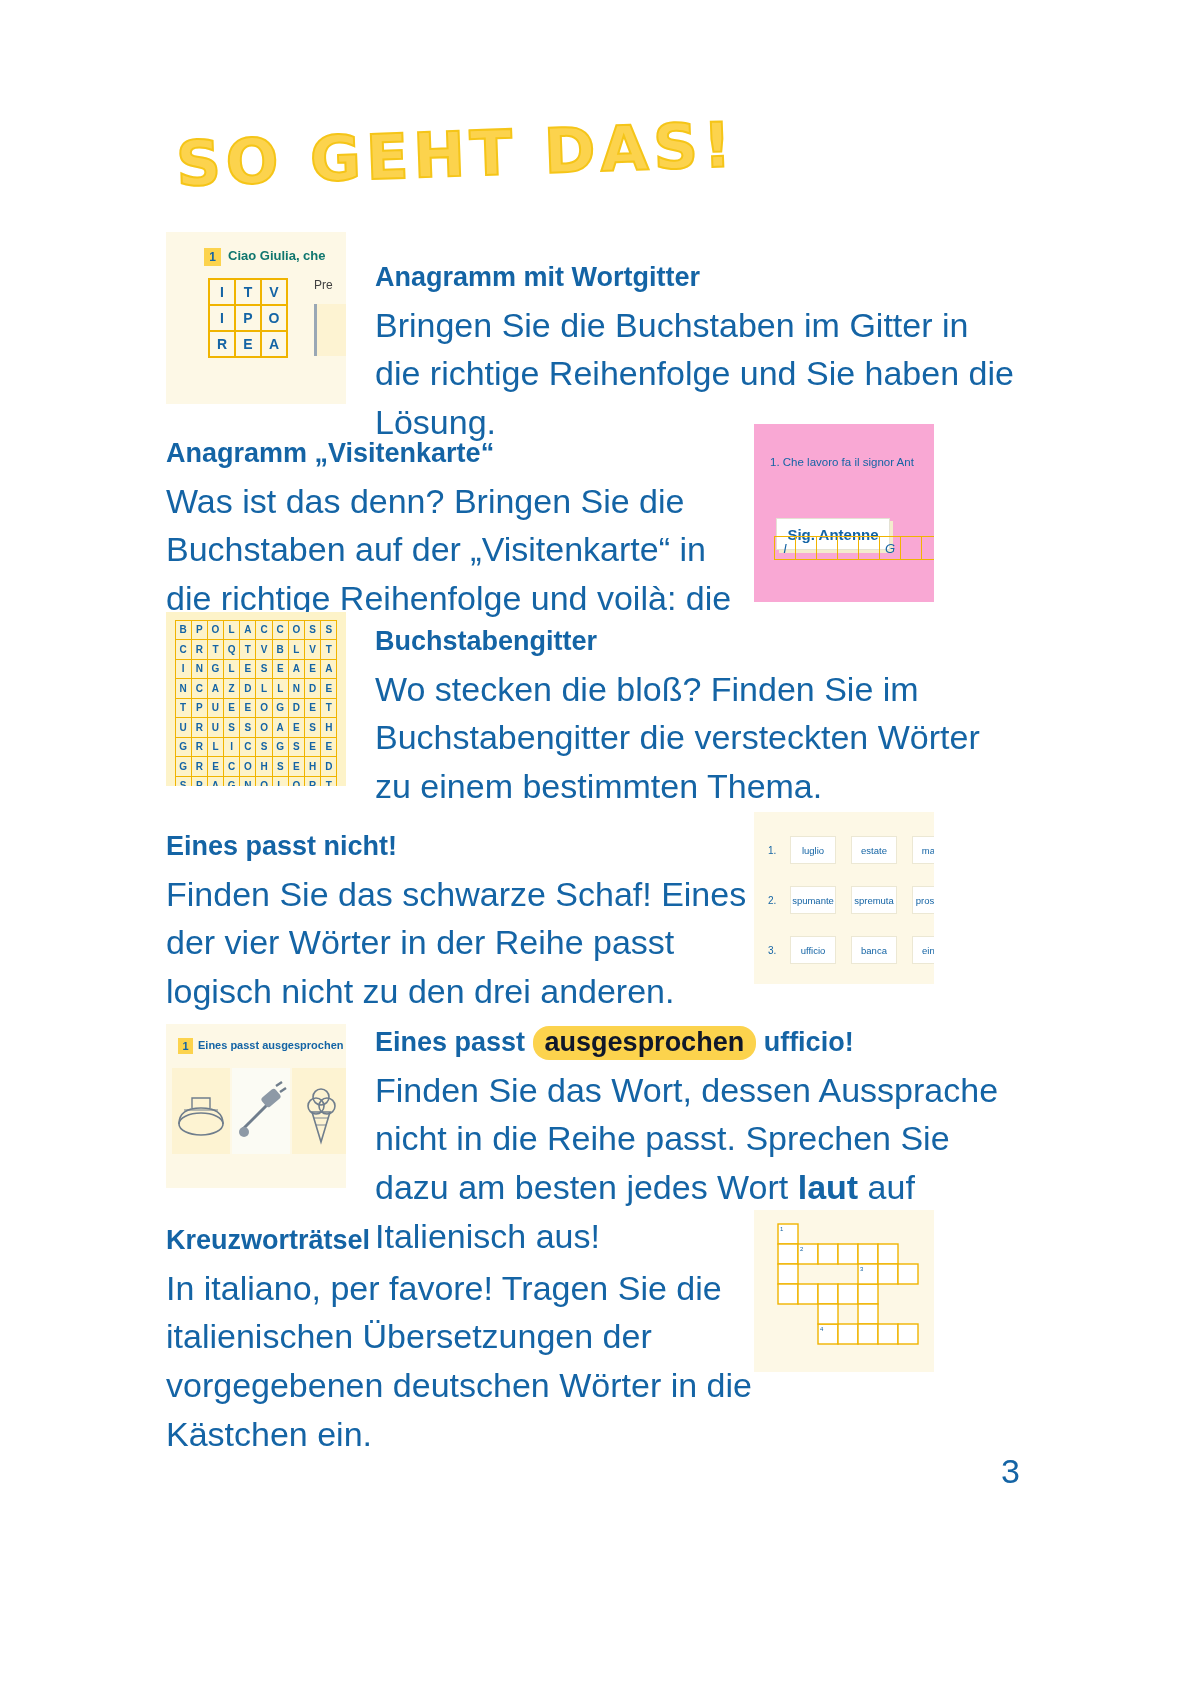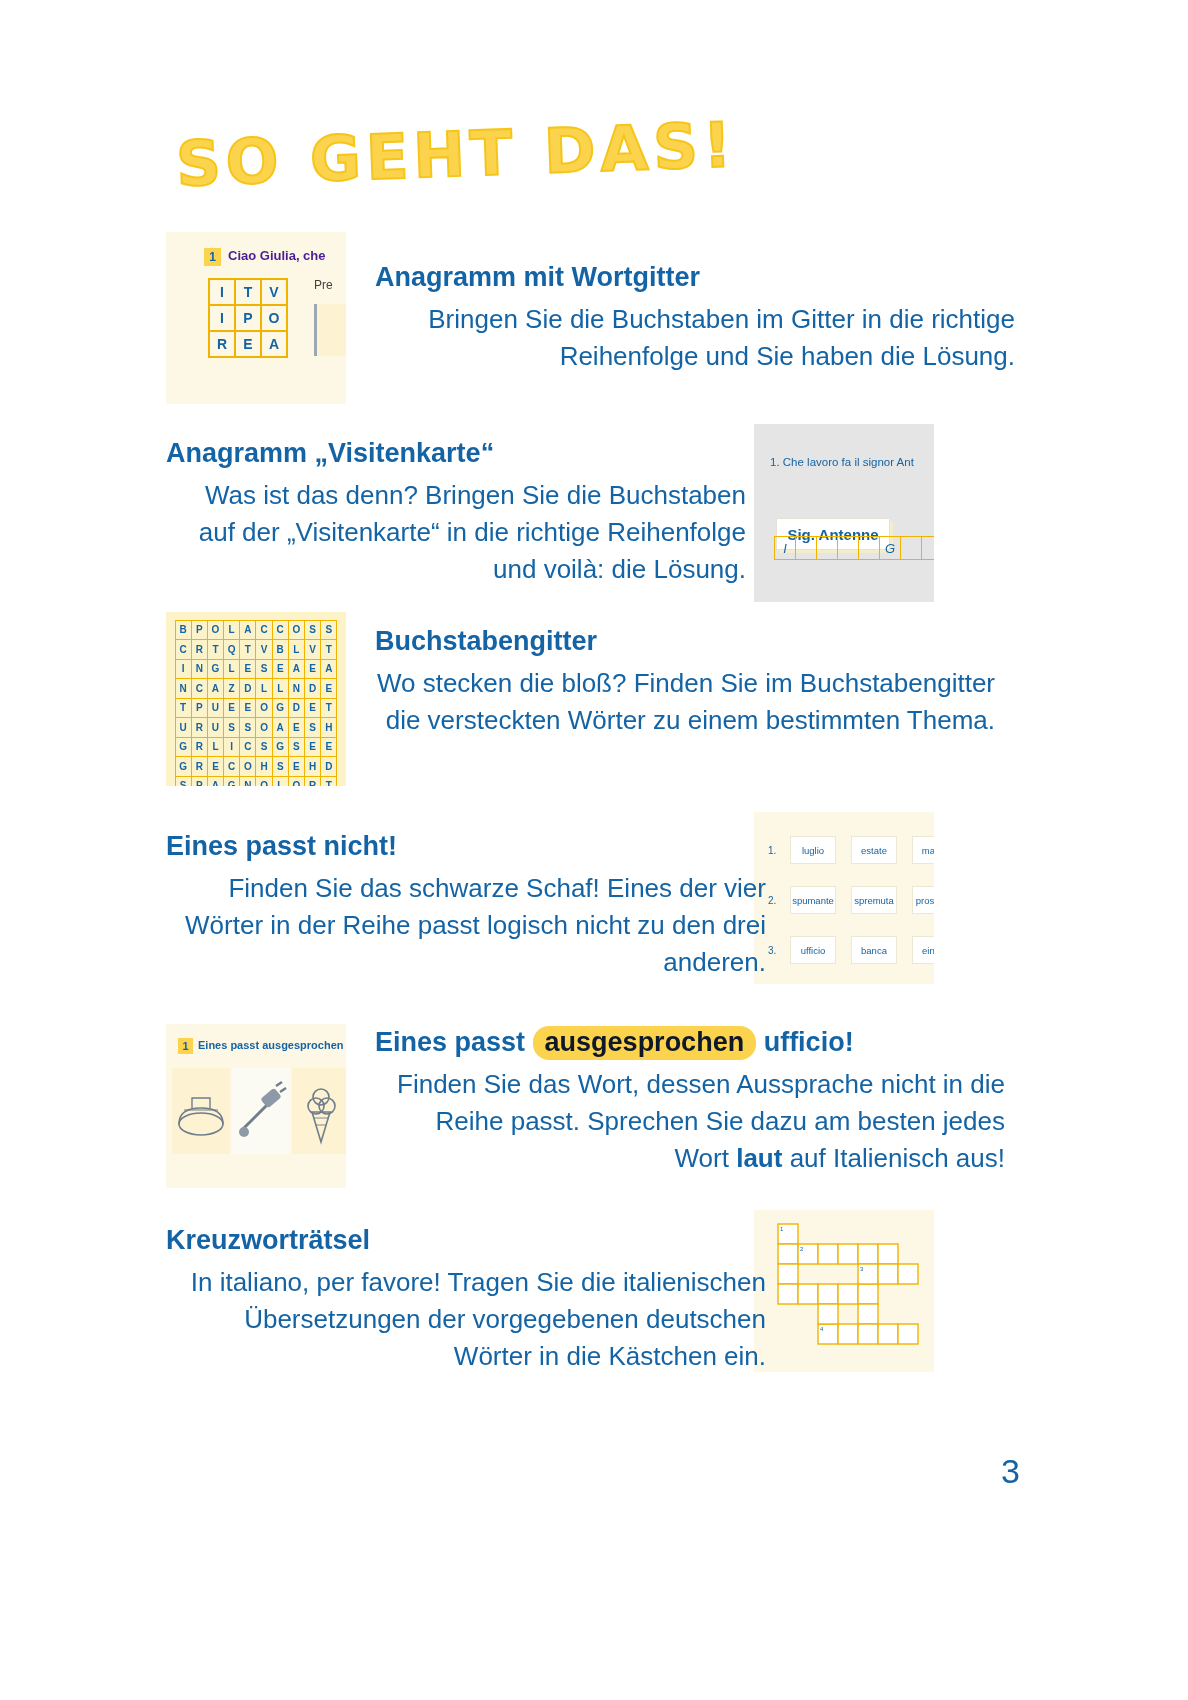--- a/index.html
+++ b/index.html
@@ -41,52 +41,51 @@
   .section { position: absolute; }
   .heading {
     color: #1464a5;
     font-weight: bold;
     font-size: 27px;
     line-height: 1.25;
     margin-bottom: 6px;
   }
   .body-text {
     color: #1464a5;
-    font-size: 26px;
+    font-size: 34px;
     line-height: 1.43;
     font-weight: 400;
-    text-align: right;
   }
   .body-text b { font-weight: bold; }
   .hl {
     background: #fcd34d;
     color: #0f172a;
     border-radius: 16px;
     padding: 1px 12px 3px 12px;
   }
 
   
   .thumb {
     position: absolute;
     background: #fdf8e6;
     overflow: hidden;
   }
-  .thumb-white { background: #e5e5e5; text-align: center; }
+  .thumb-white { background: #f9a8d4; text-align: center; }
 
   
   #thumb1 { left: 166px; top: 232px; width: 180px; height: 172px; }
   #thumb1 .num {
     position: absolute; left: 38px; top: 16px;
     width: 17px; height: 18px; background: #fcd34d;
     color: #1464a5; font-size: 12px; font-weight: bold;
     text-align: center; line-height: 18px;
   }
   #thumb1 .cap {
     position: absolute; left: 62px; top: 16px;
-    font-size: 13px; font-weight: bold; color: #4c1d95;
+    font-size: 13px; font-weight: bold; color: #0f766e;
     white-space: nowrap;
   }
   #thumb1 .grid {
     position: absolute; left: 42px; top: 46px;
     border: 1px solid #f0b400;
     display: grid; grid-template-columns: repeat(3, 26px);
     grid-template-rows: repeat(3, 26px);
   }
   #thumb1 .grid div {
     border: 1px solid #f0b400;

